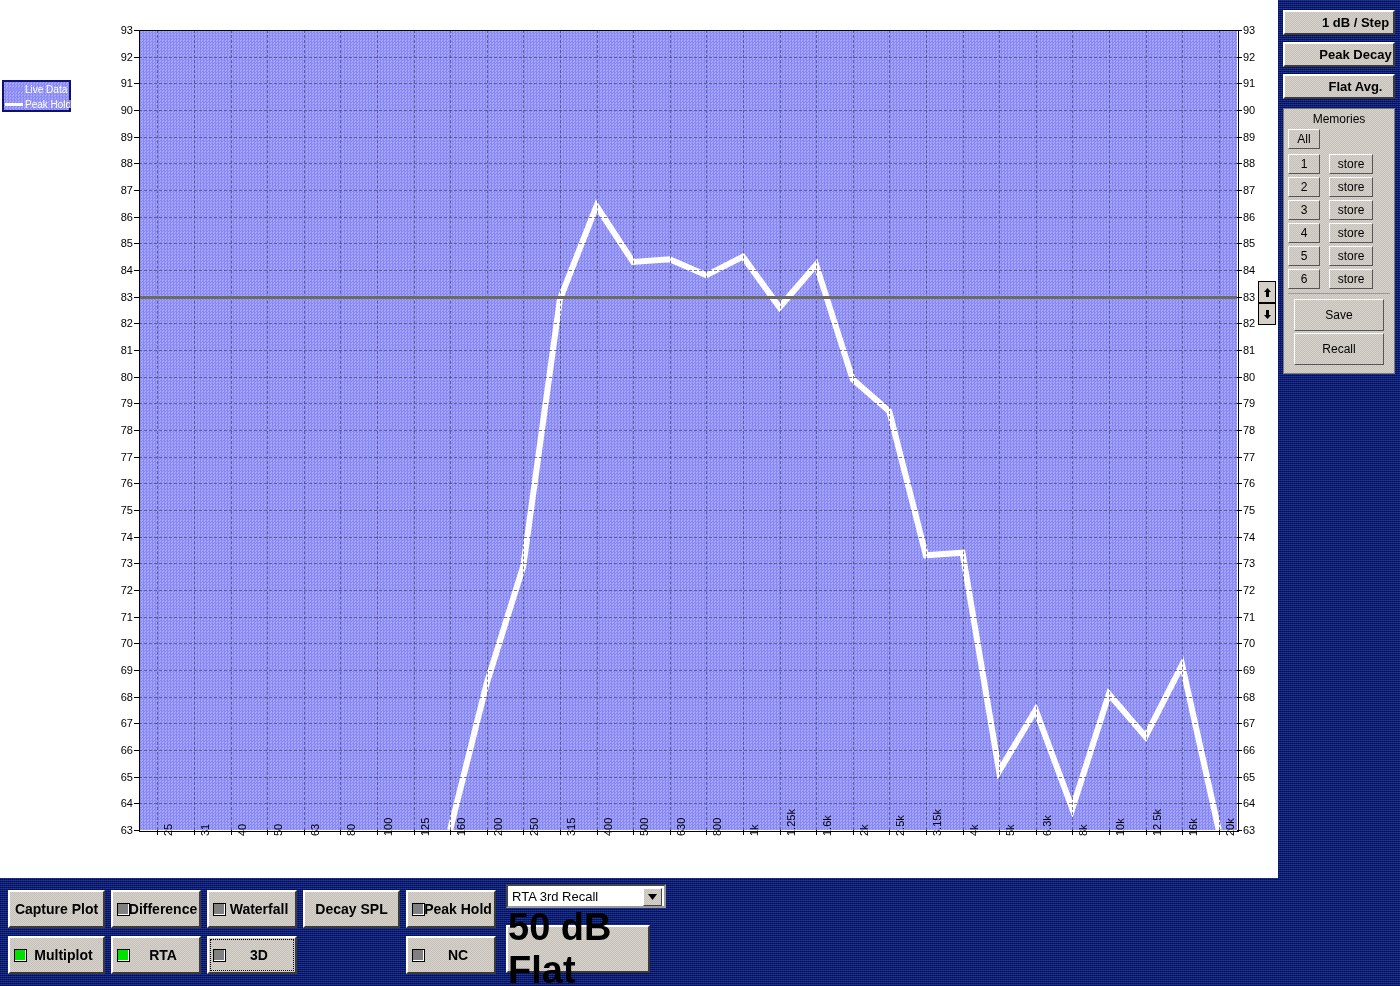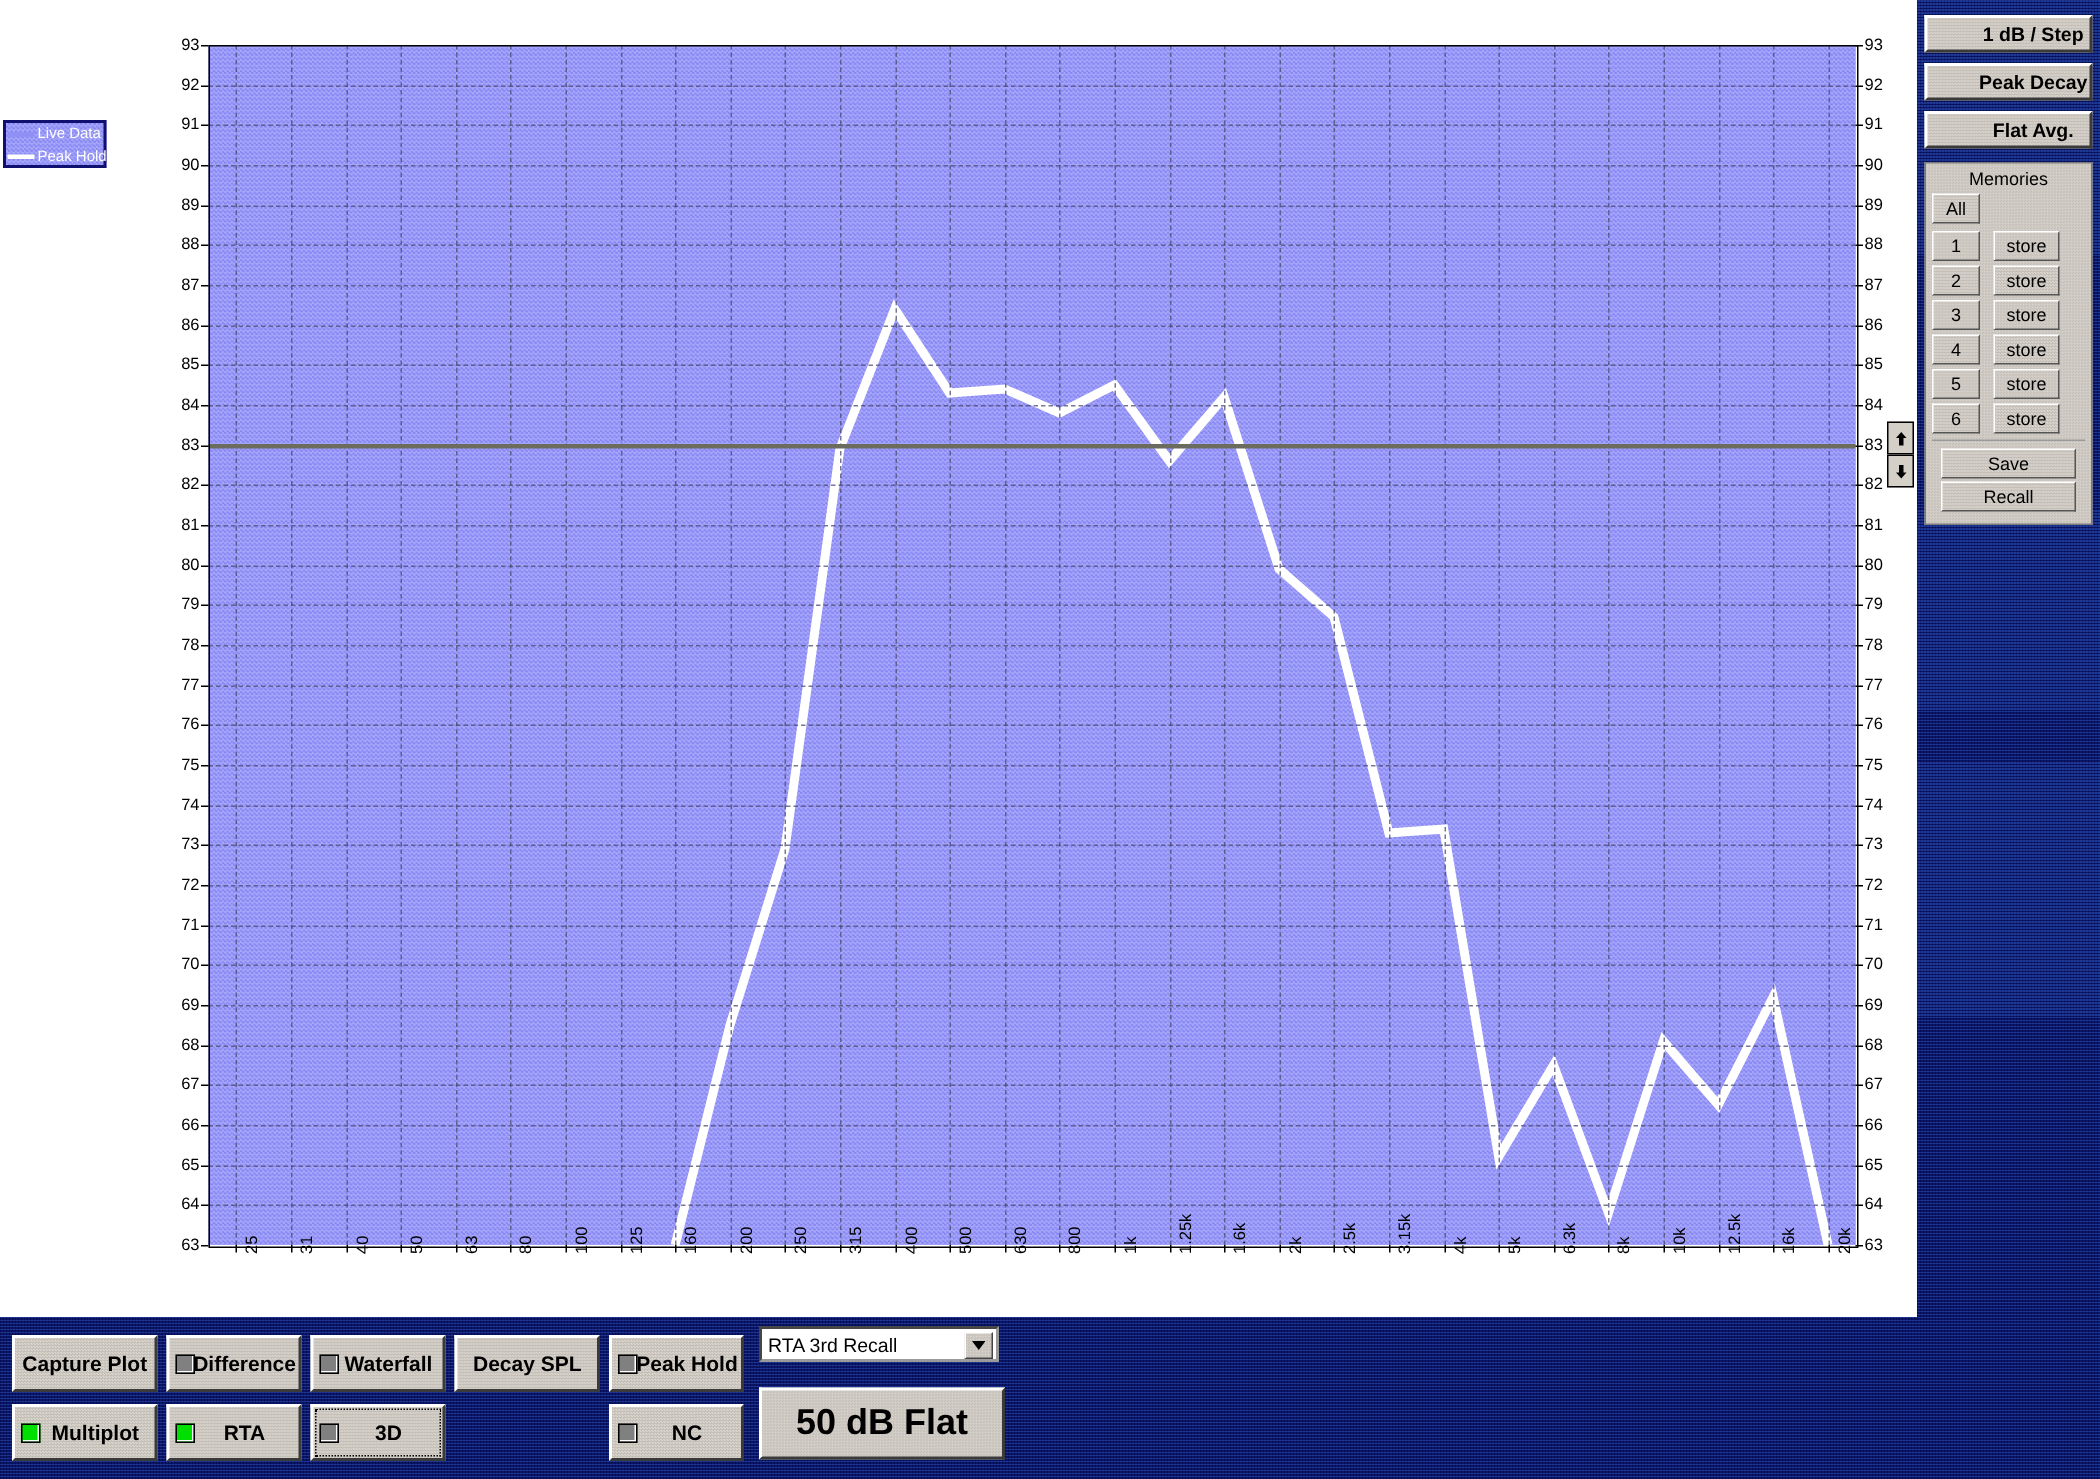--- a/index.html
+++ b/index.html
@@ -135,21 +135,21 @@
     background-image:repeating-conic-gradient(#d8d4cd 0% 25%, #c4c0b8 0% 50%);
     background-size:2px 2px;
     border:1px solid #7a7a7a;box-sizing:border-box;padding:2px 4px 6px 4px;
   }
   #memories-title{text-align:center;font-size:12px;color:#000;margin:1px 0 3px 0;}
   .mem-row{display:flex;align-items:center;margin-bottom:3px;}
   .mem-num{width:32px;height:20px;font-size:12px;font-weight:normal;}
   .mem-store{width:44px;height:20px;font-size:12px;font-weight:normal;margin-left:9px;}
   .mem-all{width:32px;height:20px;font-size:12px;font-weight:normal;margin-bottom:5px;}
   #mem-sep{height:1px;background:#9a9a9a;margin:4px 0 5px 0;}
-  .mem-wide{width:90px;height:20px;font-size:12px;font-weight:normal;margin:0 auto 2px auto;}
+  .mem-wide{width:90px;height:32px;font-size:12px;font-weight:normal;margin:0 auto 2px auto;}
 
   
   #toolbar{position:absolute;left:0;top:890px;width:1364px;height:96px;}
   .tb-btn{
     position:absolute;height:38px;
     font-size:14px;font-weight:bold;
   }
   .tb-btn .lbl{pointer-events:none;}
   .tb-btn.focused{outline:1px dotted #000;outline-offset:-4px;}
 
@@ -162,22 +162,22 @@
   #mode-select .arrow{
     position:absolute;right:2px;top:2px;width:17px;height:16px;
     background-color:#cfcbc4;
     background-image:repeating-conic-gradient(#d8d4cd 0% 25%, #c4c0b8 0% 50%);
     background-size:2px 2px;
     border-top:1px solid #fff;border-left:1px solid #fff;
     border-right:1px solid #444;border-bottom:1px solid #444;
     display:flex;align-items:center;justify-content:center;
   }
   #spl-display{
-    position:absolute;left:506px;top:925px;width:164px;height:48px;
-    font-size:24px;font-weight:bold;letter-spacing:0px;
+    position:absolute;left:506px;top:925px;width:144px;height:48px;
+    font-size:38px;font-weight:bold;letter-spacing:0px;
   }
 </style>
 </head>
 <body>
 
 <div id="chart-window">
 
   <div id="plot-area">
     <svg id="curve-svg" viewBox="0 0 1098 800" preserveAspectRatio="none">
       <polyline id="curve-path" fill="none" stroke="#ffffff" stroke-width="6" stroke-linejoin="miter" stroke-linecap="butt" vector-effect="non-scaling-stroke" points="311.1,800.0 347.7,653.3 384.3,536.0 420.9,269.3 457.5,176.0 494.1,232.0 530.7,229.3 567.3,245.3 603.9,226.7 640.5,277.3 677.1,234.7 713.7,349.3 750.3,381.3 786.9,525.3 823.5,522.7 860.1,741.3 896.7,680.0 933.3,778.7 969.9,664.0 1006.5,706.7 1043.1,634.7 1079.7,800.0"></polyline>

